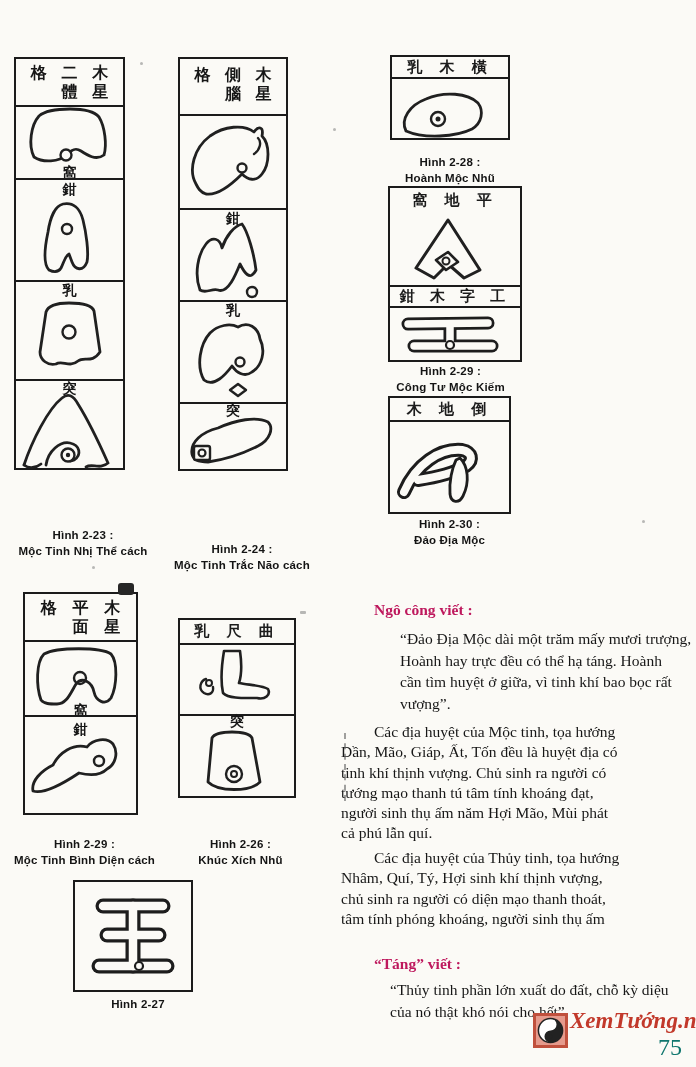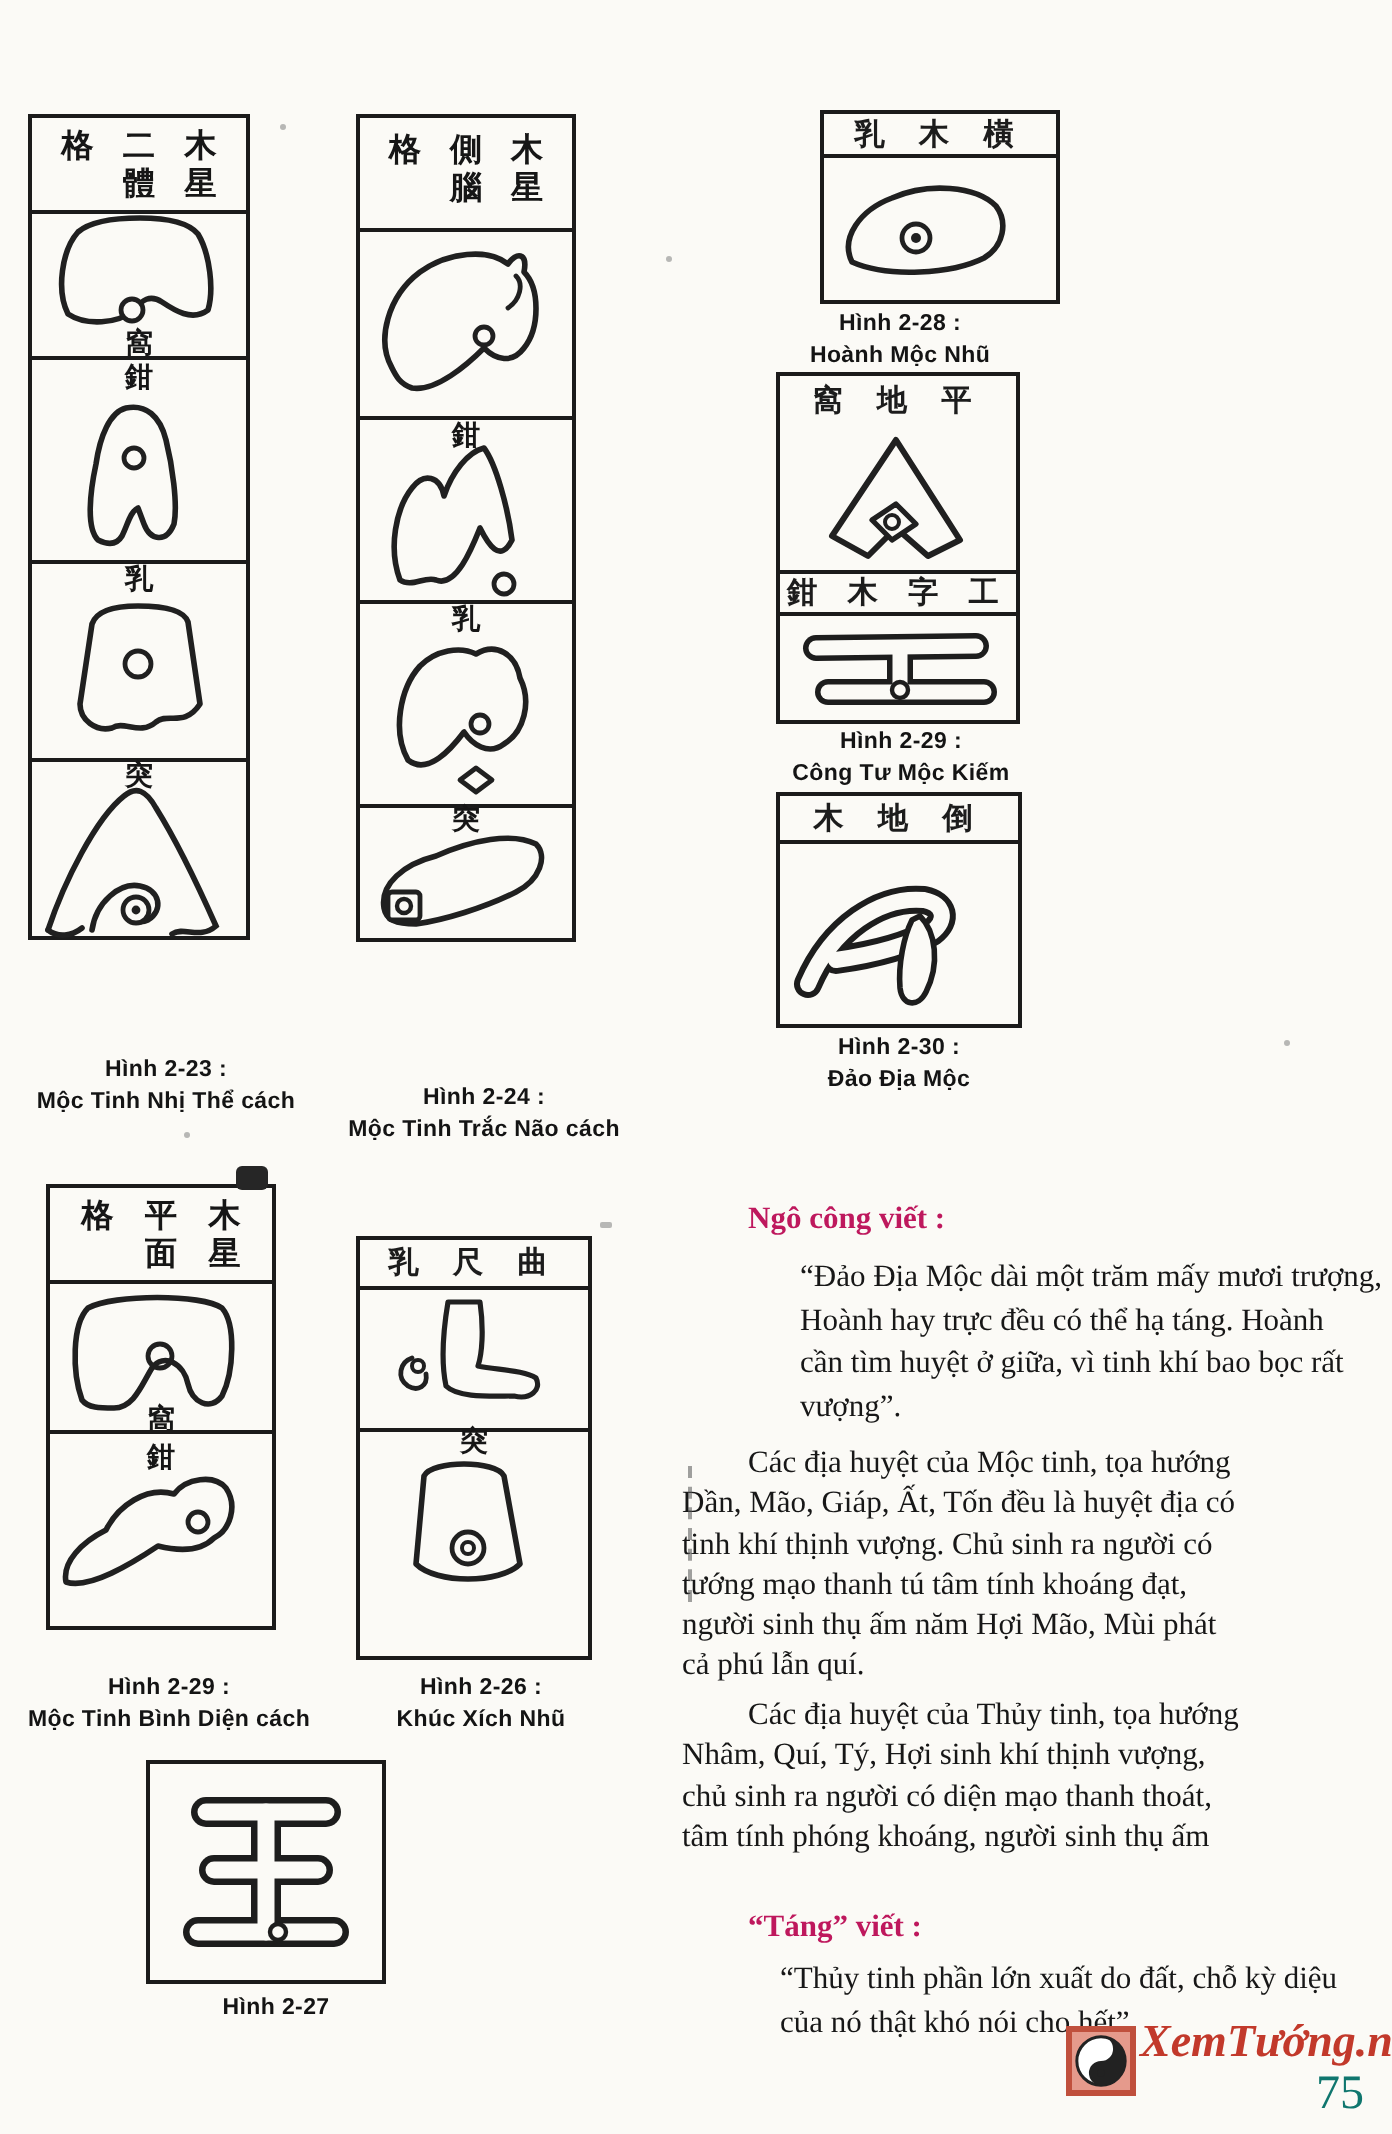--- a/index.html
+++ b/index.html
@@ -170,21 +170,21 @@
         <path d="M8,74 C6,64 16,54 28,48 C34,36 48,26 62,30 C68,22 82,20 88,27 C94,36 90,48 82,52 C74,60 62,58 54,56 C42,64 20,78 8,74 Z" fill="none" stroke="#202020" stroke-width="2.8" stroke-linejoin="round"></path>
         <circle cx="74" cy="44" r="5" fill="none" stroke="#202020" stroke-width="2.4"></circle>
       </svg>
     </div>
   </div>
   <div class="cap" style="left:2px;top:837px;width:165px;">
     <div>Hình 2-29 :</div>
     <div>Mộc Tinh Bình Diện cách</div>
   </div>
 
-  <div class="fig" style="left:178px;top:618px;width:118px;height:212px;">
+  <div class="fig" style="left:178px;top:618px;width:118px;height:180px;">
     <div class="band" style="height:23px;">乳 尺 曲</div>
     <div class="cell" style="top:23px;height:71px;">
       <svg width="113" height="68" viewBox="0 0 113 68">
         <path d="M44,6 L60,6 C62,20 61,32 59,38 C68,40 82,40 88,44 C91,50 85,55 77,53 C65,53 49,54 43,48 C40,34 42,18 44,6 Z" fill="none" stroke="#202020" stroke-width="2.6" stroke-linejoin="round"></path>
         <path d="M26,34 C20,36 18,44 24,48 C29,51 34,48 33,42" fill="none" stroke="#202020" stroke-width="2.4" stroke-linecap="round"></path>
         <circle cx="29" cy="38" r="3" fill="none" stroke="#202020" stroke-width="2"></circle>
       </svg>
     </div>
     <div class="cell" style="top:94px;height:86px;">
       <span class="cell-label" style="top:-2px;">突</span>
@@ -216,36 +216,36 @@
             <line x1="58" y1="24" x2="58" y2="84"></line>
         </g>
         <circle cx="64" cy="84" r="4" fill="#fbfaf6" stroke="#1d1d1d" stroke-width="2.2"></circle>
       </svg>
     </div>
   </div>
   <div class="cap" style="left:78px;top:997px;width:120px;">
     <div>Hình 2-27</div>
   </div>
 
-  <div class="fig" style="left:410px;top:55px;width:120px;height:97px;">
+  <div class="fig" style="left:390px;top:55px;width:120px;height:85px;">
     <div class="band" style="height:22px;border-bottom:2.5px solid #1b1b1b;">乳 木 橫</div>
     <div class="figbody" style="position:absolute;top:24px;left:0;right:0;bottom:0;">
       <svg width="115" height="71" viewBox="0 0 115 71">
         <path d="M14,50 C8,38 18,24 34,18 C52,10 76,12 86,22 C92,30 90,42 80,48 C64,56 32,58 14,50 Z" fill="none" stroke="#202020" stroke-width="2.8" stroke-linejoin="round"></path>
         <circle cx="46" cy="38" r="7" fill="none" stroke="#202020" stroke-width="2.4"></circle>
         <circle cx="46" cy="38" r="2.5" fill="#202020"></circle>
       </svg>
     </div>
   </div>
   <div class="cap" style="left:385px;top:155px;width:130px;">
     <div>Hình 2-28 :</div>
     <div>Hoành Mộc Nhũ</div>
   </div>
 
-  <div class="fig" style="left:388px;top:186px;width:122px;height:176px;">
+  <div class="fig" style="left:388px;top:186px;width:134px;height:176px;">
     <div class="band" style="height:24px;">窩 地 平</div>
     <div style="position:absolute;top:24px;left:0;right:0;height:73px;">
       <svg width="119" height="73" viewBox="0 0 119 73">
         <path d="M58,8 L90,58 L74,66 L58,52 L44,66 L26,56 Z" fill="none" stroke="#202020" stroke-width="3" stroke-linejoin="round"></path>
         <path d="M46,48 L58,40 L68,50 L56,58 Z" fill="#fbfaf6" stroke="#202020" stroke-width="2.6" stroke-linejoin="round"></path>
         <circle cx="56" cy="49" r="3.5" fill="none" stroke="#202020" stroke-width="2"></circle>
       </svg>
     </div>
     <div class="band" style="position:absolute;top:97px;left:0;right:0;height:23px;border-top:2.5px solid #1b1b1b;border-bottom:2.5px solid #1b1b1b;letter-spacing:5px;">鉗 木 字 工</div>
     <div style="position:absolute;top:122px;left:0;right:0;bottom:0;">

